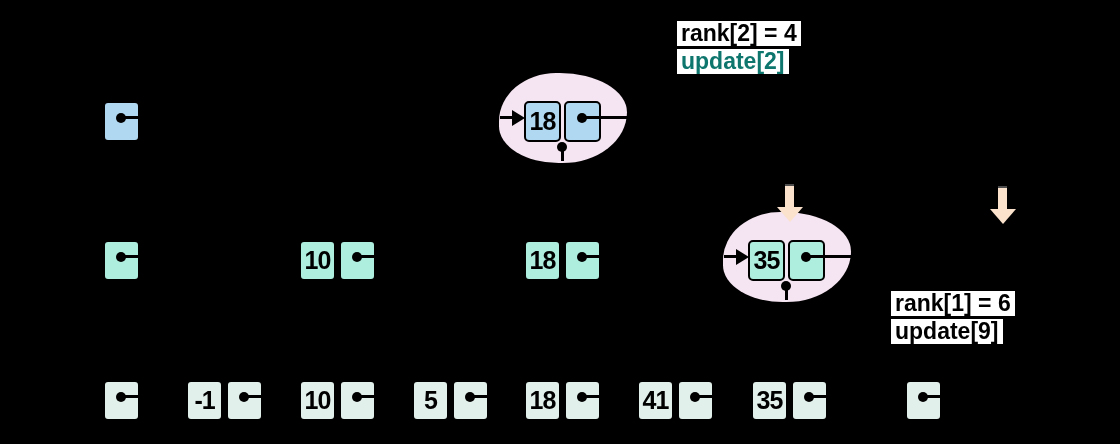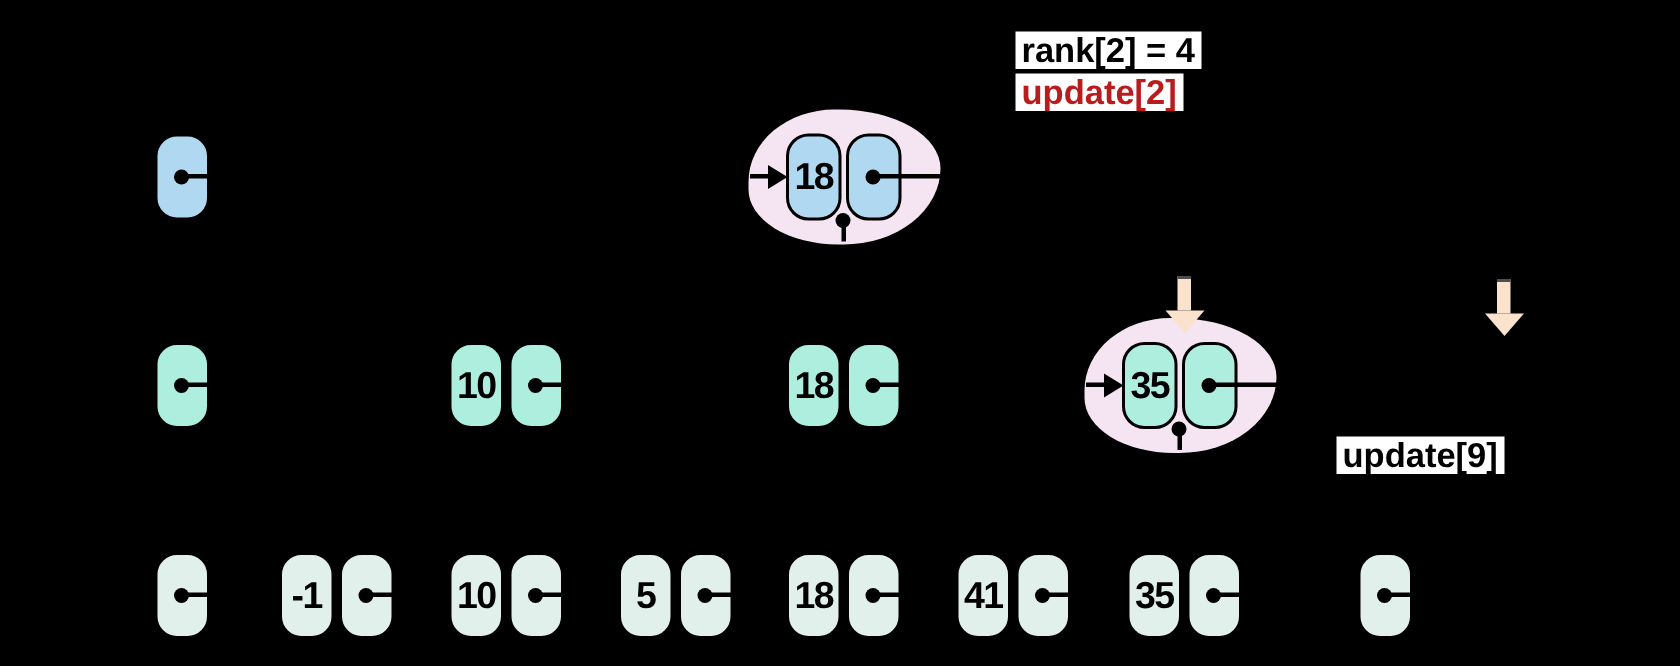--- a/index.html
+++ b/index.html
@@ -9,24 +9,25 @@
     width:1120px;height:444px;
     overflow:hidden;
     font-family:"Liberation Sans", sans-serif;
   }
   .blob{
     position:absolute;z-index:0;
     border-radius:46% 54% 52% 48% / 55% 45% 58% 42%;
   }
   .box{
     position:absolute;z-index:1;
-    width:37px;height:58px;
+    width:37px;height:41px;
     box-sizing:border-box;
     border:2px solid #000;
-    border-radius:15px;
+    border-radius:5px;
+    margin-top:12px;
   }
   .value{
     display:flex;align-items:center;justify-content:center;
     font-weight:700;font-size:25px;color:#000;
     letter-spacing:-1px;
   }
   .dot{position:absolute;z-index:2;width:10px;height:10px;border-radius:50%;}
   .hline{position:absolute;z-index:2;height:3px;}
   .vline{position:absolute;z-index:2;width:3px;}
   .tri-right{
@@ -60,24 +61,25 @@
     white-space:nowrap;
   }
 </style>
 </head>
 <body>
 
 <div id="stage" style="background: rgb(0, 0, 0);">
 
   <div class="annotation" style="left: 677px; top: 21px;">
     <span class="chip" style="background: rgb(255, 255, 255); color: rgb(0, 0, 0);">rank[2] = 4</span>
-    <span class="chip" style="background: rgb(255, 255, 255); color: #b91c1c;">update[2]</span>
+    <span class="chip" style="background: rgb(255, 255, 255); color: #0f766e;">update[2]</span>
   </div>
 
   <div class="annotation" style="left: 891px; top: 291px;">
+    <span class="chip" style="background: rgb(255, 255, 255); color: rgb(0, 0, 0);">rank[1] = 6</span>
     <span class="chip" style="background: rgb(255, 255, 255); color: rgb(0, 0, 0);">update[9]</span>
   </div>
 
 
 <div class="box" style="left: 103px; top: 89px; background: rgb(176, 216, 241);"></div>
     <div class="dot" style="left: 116px; top: 113px; background: rgb(0, 0, 0);"></div>
     <div class="hline" style="left: 121px; top: 116px; width: 30px; background: rgb(0, 0, 0);"></div>
     <div class="blob" style="left: 498.5px; top: 73px; width: 128px; height: 90px; background: rgb(245, 228, 241);"></div>
     <div class="box value" style="left: 524px; top: 89px; background: rgb(176, 216, 241);">18</div>
     <div class="box" style="left: 564px; top: 89px; background: rgb(176, 216, 241);"></div>

